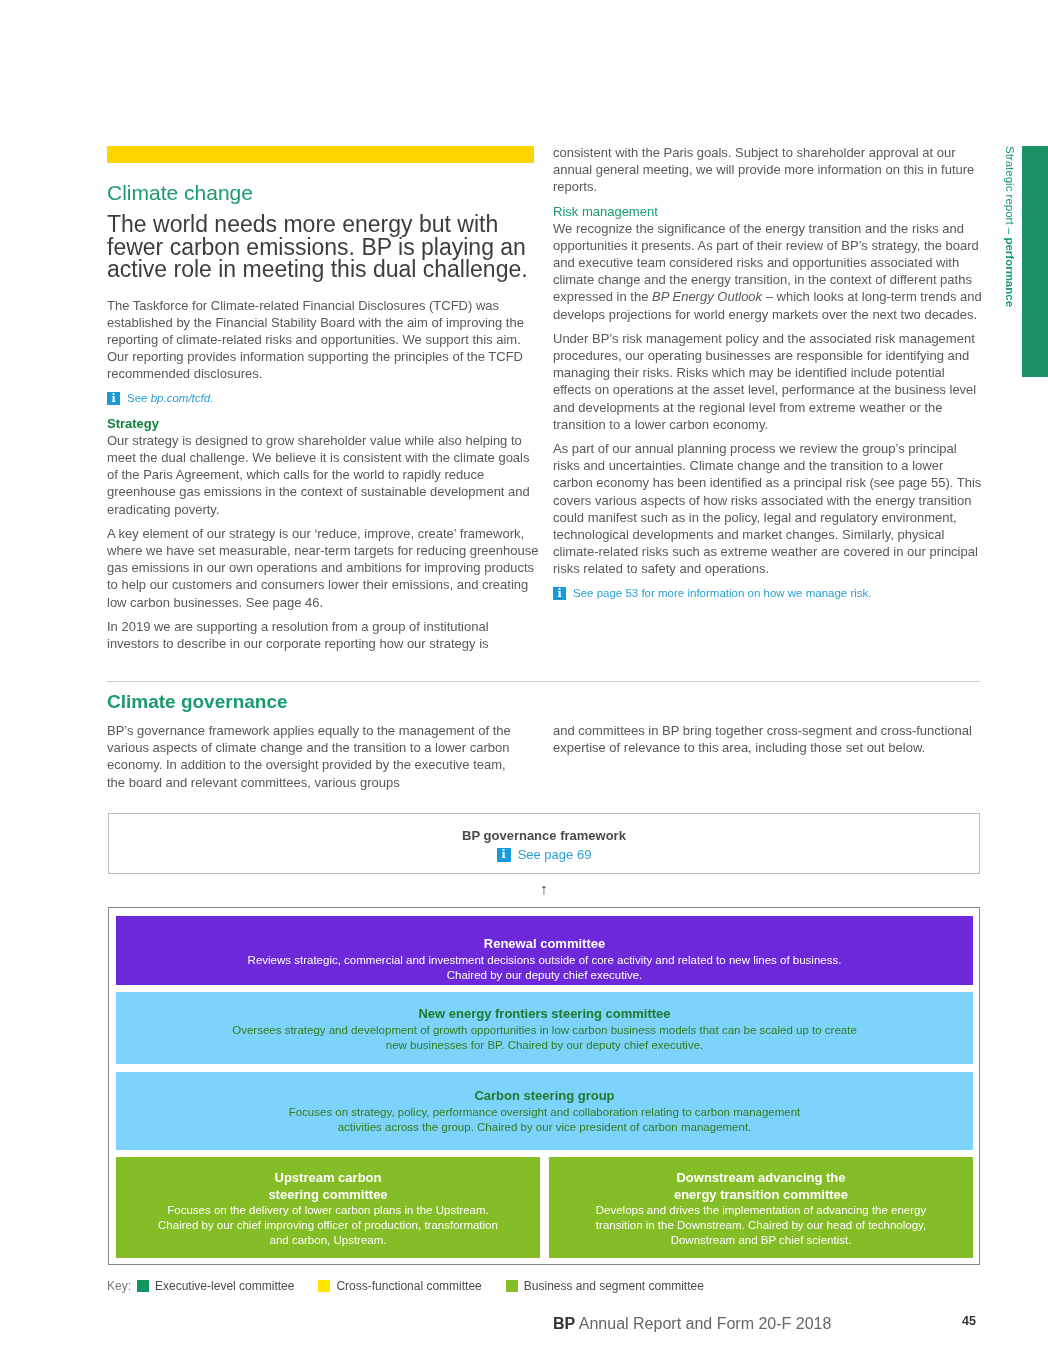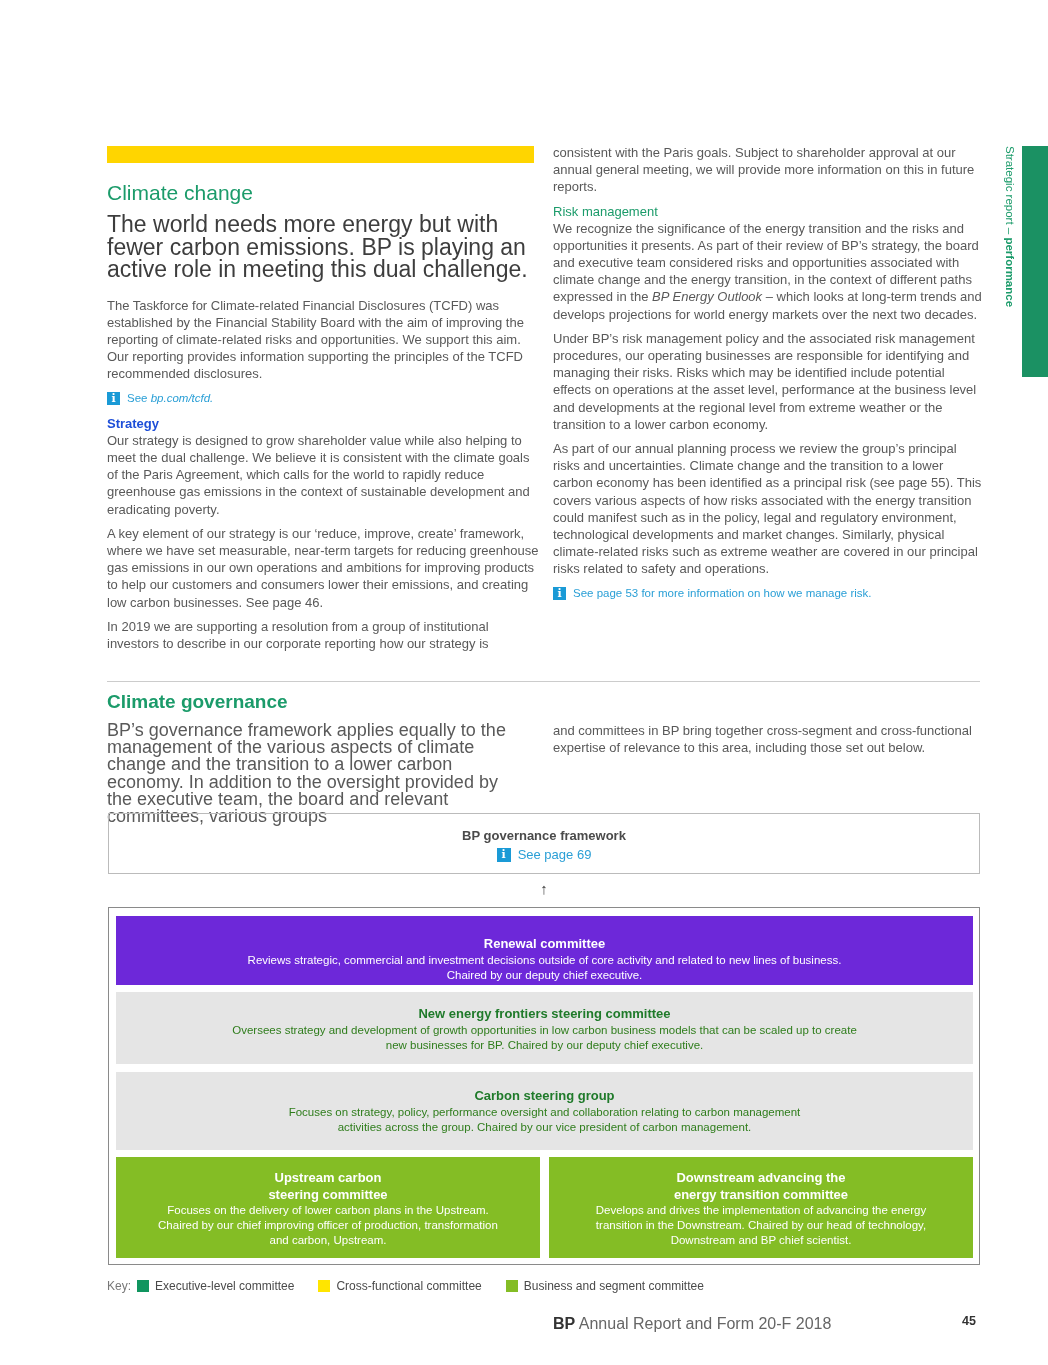--- a/index.html
+++ b/index.html
@@ -8,50 +8,50 @@
 
     .yellow-bar { position: absolute; left: 107px; top: 146px; width: 427px; height: 17px; background: #ffd500; }
 
     .col { position: absolute; font-size: 13px; line-height: 17.2px; color: #595959; }
     .col-left { left: 107px; top: 180px; width: 432px; }
     .col-right { left: 553px; top: 144px; width: 432px; }
 
     .h-green { color: #1b9b6a; font-size: 21px; font-weight: normal; line-height: 26px; }
     .lead { color: #3d3d3d; font-size: 23px; line-height: 22.5px; margin-top: 7px; margin-bottom: 16px; }
     p.body { margin-bottom: 7px; }
-    .sub-bold { color: #1d4ed8; font-weight: bold; font-size: 13px; line-height: 17px; margin-top: 4px; }
+    .sub-bold { color: #15803d; font-weight: bold; font-size: 13px; line-height: 17px; margin-top: 4px; }
     .sub-reg { color: #1b9b6a; font-size: 13px; line-height: 17px; margin-top: 6px; }
 
     .info-line { display: flex; align-items: center; gap: 7px; color: #2a9fd6; font-size: 11.5px; margin: 2px 0 8px 0; }
     .info-icon { display: inline-flex; width: 13px; height: 13px; background: #1a9ad6; color: #ffffff; font-size: 11px; font-weight: bold; align-items: center; justify-content: center; font-family: "DejaVu Serif", serif; }
     .italic { font-style: italic; }
 
     .side-tab { position: absolute; left: 1022px; top: 146px; width: 26px; height: 231px; background: #1b9163; }
     .side-label { position: absolute; left: 1002px; top: 146px; width: 16px; height: 180px; }
     .side-label span.txt { position: absolute; top: 0; left: 0; transform-origin: 0 0; transform: translate(14px, 0) rotate(90deg); white-space: nowrap; font-size: 11.5px; color: #1b9b6a; }
     .side-label b { font-weight: bold; }
 
     .divider { position: absolute; left: 107px; top: 681px; width: 873px; height: 1px; background: #cccccc; }
 
     .gov-title { position: absolute; left: 107px; top: 691px; font-size: 19px; color: #1b9b6a; }
-    .gov-left { position: absolute; left: 107px; top: 722px; width: 420px; font-size: 18px; line-height: 17.2px; color: #595959; }
+    .gov-left { position: absolute; left: 107px; top: 722px; width: 420px; font-size: 13px; line-height: 17.2px; color: #595959; }
     .gov-right { position: absolute; left: 553px; top: 722px; width: 420px; font-size: 13px; line-height: 17.2px; color: #595959; }
 
     .fw-box { position: absolute; left: 108px; top: 813px; width: 872px; height: 61px; border: 1px solid #bbbbbb; text-align: center; }
     .fw-title { font-weight: bold; color: #4a4a4a; font-size: 13px; margin-top: 14px; }
     .fw-link { display: inline-flex; align-items: center; gap: 7px; color: #2a9fd6; font-size: 13px; margin-top: 4px; }
     .fw-link .info-icon { width: 14px; height: 14px; }
 
     .arrow-up { position: absolute; left: 537px; top: 880px; width: 14px; height: 18px; color: #444444; font-size: 15px; text-align: center; line-height: 18px; }
 
     .org { position: absolute; left: 108px; top: 907px; width: 872px; height: 358px; border: 1px solid #8a8a8a; }
     .box { position: absolute; text-align: center; font-size: 11.5px; line-height: 15px; }
     .box .bt { font-weight: bold; font-size: 13px; line-height: 15.5px; margin-bottom: 1px; }
     .box.exec { background: #6d28d9; color: #ffffff; }
-    .box.cross { background: #e5e5e5; color: #2f7d1c; }
+    .box.cross { background: #7dd3fc; color: #2f7d1c; }
     .box.cross .bt { color: #1f7a2a; }
     .box.biz { background: #84bd25; color: #ffffff; }
 
     .b1 { left: 7px; top: 8px; width: 857px; height: 69px; padding-top: 20px; }
     .b2 { left: 7px; top: 84px; width: 857px; height: 72px; padding-top: 14px; }
     .b3 { left: 7px; top: 164px; width: 857px; height: 78px; padding-top: 16px; }
     .b4 { left: 7px; top: 249px; width: 424px; height: 101px; padding-top: 13px; }
     .b5 { left: 440px; top: 249px; width: 424px; height: 101px; padding-top: 13px; }
 
     .key { position: absolute; left: 107px; top: 1279px; display: flex; align-items: center; font-size: 12px; color: #4a4a4a; }

